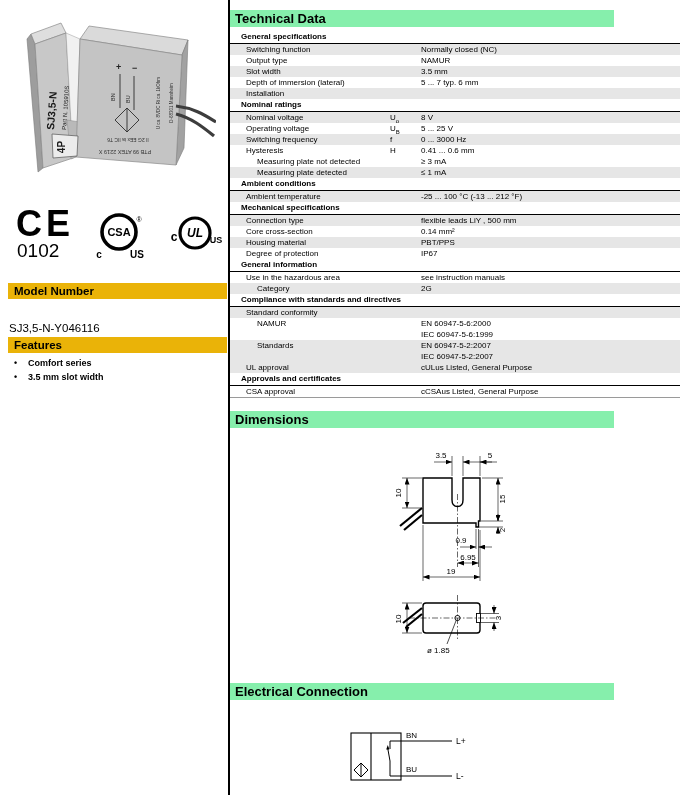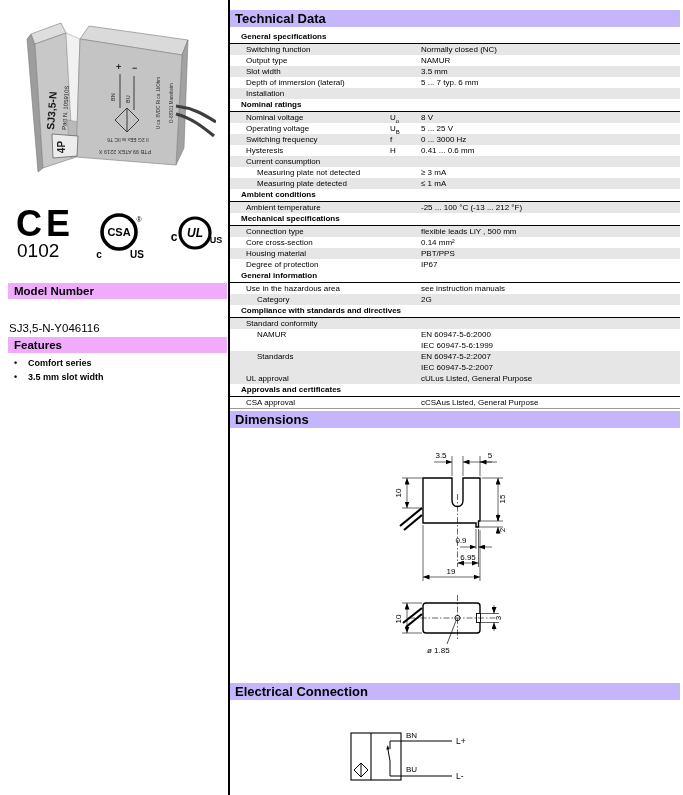--- a/index.html
+++ b/index.html
@@ -1,22 +1,22 @@
 <!DOCTYPE html>
 <html><head>
 <meta charset="utf-8">
 <style>
   html,body{margin:0;padding:0;background:#fff;}
   .page{position:relative;width:683px;height:795px;background:#ffffff;overflow:hidden;
         font-family:"Liberation Sans","DejaVu Sans",sans-serif;color:#000;}
   .divider{position:absolute;left:228px;top:0;width:2px;height:795px;background:#000;}
   
-  .secbar{position:absolute;left:230px;width:450px;height:17px;background:#c4b5fd;
+  .secbar{position:absolute;left:230px;width:384px;height:17px;background:#86efac;
           font-weight:bold;font-size:13px;line-height:17px;padding-left:5px;box-sizing:border-box;}
-  .leftbar{position:absolute;left:8px;width:219px;height:16px;background:#f0abfc;
+  .leftbar{position:absolute;left:8px;width:219px;height:16px;background:#eab308;
            font-weight:bold;font-size:11.5px;line-height:16px;padding-left:6px;box-sizing:border-box;}
   
   .tech-table{position:absolute;left:230px;top:31px;width:450px;border-bottom:1px solid #9a9a9a;}
   .trow{position:relative;width:450px;}
   .tsec{height:12px;line-height:12px;border-bottom:1px solid #000;font-weight:bold;font-size:8px;}
   .slab{padding-left:11px;}
   .tr{height:11px;line-height:11px;font-size:8px;}
   .tr.dbl{height:22px;}
   .tr.shade{background:#e6e6e6;}
   .lab{position:absolute;top:0;white-space:nowrap;}
@@ -148,24 +148,20 @@
       <div class="trow tr shade">
         <span class="lab i1">Switching frequency</span>
         <span class="sym"><span>f</span></span>
         <span class="val">0 ... 3000 Hz</span>
       </div>
       <div class="trow tr">
         <span class="lab i1">Hysteresis</span>
         <span class="sym"><span>H</span></span>
         <span class="val">0.41 ... 0.6  mm</span>
       </div>
-      <div class="trow tr shade">
-        <span class="lab i1">Current consumption</span>
-        <span class="val"></span>
-      </div>
       <div class="trow tr">
         <span class="lab i2">Measuring plate not detected</span>
         <span class="val">≥ 3 mA</span>
       </div>
       <div class="trow tr shade">
         <span class="lab i2">Measuring plate detected</span>
         <span class="val">≤ 1 mA</span>
       </div>
       <div class="trow tsec"><span class="slab">Ambient conditions</span></div>
       <div class="trow tr shade">

